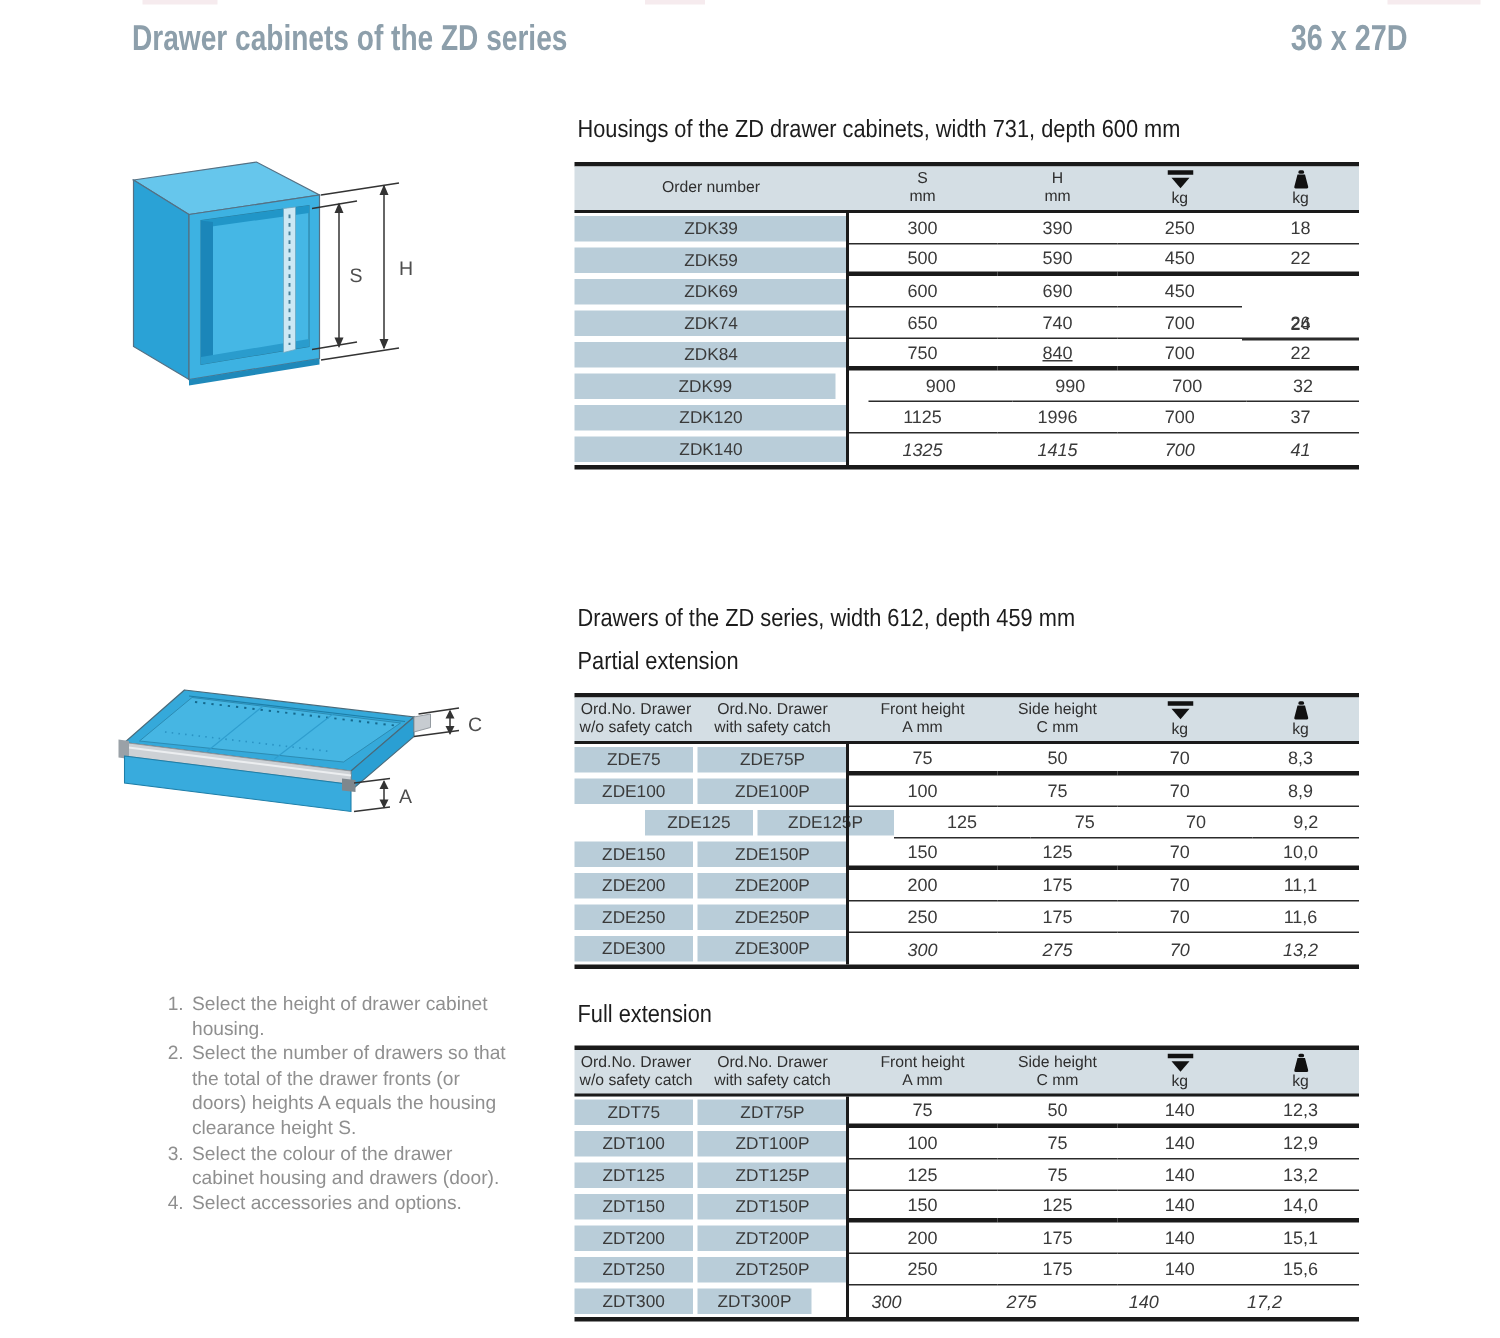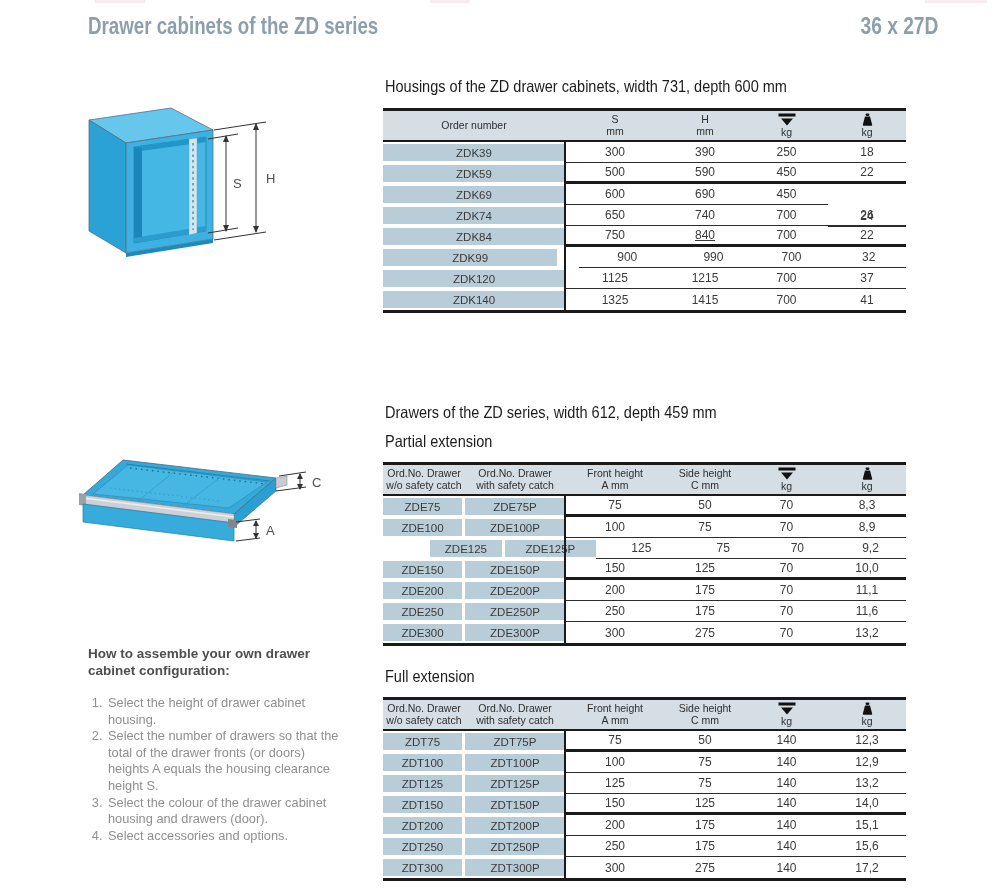--- a/index.html
+++ b/index.html
@@ -33,32 +33,32 @@
 
   .rows{position:relative;}
   .vdivider{position:absolute;left:181px;top:0;bottom:0;width:2px;background:var(--rule);z-index:2;}
   .row{display:flex;height:21px;position:relative;}
   .bcell{background:var(--cell-bg);height:17px;margin:2px 0;display:flex;align-items:center;
     justify-content:center;font-size:11.5px;color:var(--txt);}
   .bcell.gap{margin-right:3px;}
   .ncell{height:21px;border-bottom:1.6px solid #2b2b2b;display:flex;align-items:center;
     justify-content:center;font-size:12px;color:var(--txt);}
   .row.group-end .ncell{border-bottom-width:3px;border-bottom-color:var(--rule);}
-  .row:last-child .ncell{border-bottom:none;}
+  .row:last-child .ncell{border-bottom:none;font-style:italic;}
 
   .figure{position:absolute;}
   #cabinet-fig{left:70px;top:90px;}
   #drawer-fig{left:70px;top:448px;}
   .dim-label{font-size:13px;fill:#4e4e4e;font-family:"Liberation Sans",sans-serif;}
 
   .howto{position:absolute;left:88px;top:645px;width:254px;}
   .howto-heading{font-size:13.5px;font-weight:bold;color:#4e4e4e;line-height:17px;}
   .howto-list{margin-top:16px;padding-left:18px;color:var(--body-gray);
     font-size:12.8px;line-height:16.6px;}
-  .howto-list li{padding-left:2px;}
+  .howto-list li{padding-left:2px;margin-left:20px;}
 </style>
 </head>
 <body>
 
 <div class="artifact" style="left:95px;width:50px;"></div>
 <div class="artifact" style="left:430px;width:40px;"></div>
 <div class="artifact" style="left:925px;width:62px;"></div>
 
 <div class="page-title">Drawer cabinets of the ZD series</div>
 <div class="page-code">36 x 27D</div>
@@ -212,21 +212,21 @@
       <div class="row">
         <div class="bcell" style="width: 182px;">ZDK99</div>
         <div class="ncell" style="width: 100px; margin-left: 22px;">900</div>
         <div class="ncell" style="width: 80px;">990</div>
         <div class="ncell" style="width: 83px;">700</div>
         <div class="ncell" style="width: 78px;">32</div>
       </div>
       <div class="row">
         <div class="bcell" style="width: 182px;">ZDK120</div>
         <div class="ncell" style="width: 100px;">1125</div>
-        <div class="ncell" style="width: 80px;">1215</div>
+        <div class="ncell" style="width: 80px;">1996</div>
         <div class="ncell" style="width: 83px;">700</div>
         <div class="ncell" style="width: 78px;">37</div>
       </div>
       <div class="row">
         <div class="bcell" style="width: 182px;">ZDK140</div>
         <div class="ncell" style="width: 100px;">1325</div>
         <div class="ncell" style="width: 80px;">1415</div>
         <div class="ncell" style="width: 83px;">700</div>
         <div class="ncell" style="width: 78px;">41</div>
       </div>
@@ -411,30 +411,29 @@
       <div class="row">
         <div class="bcell gap" style="width: 79px;">ZDT250</div>
         <div class="bcell" style="width: 100px;">ZDT250P</div>
         <div class="ncell" style="width: 100px;">250</div>
         <div class="ncell" style="width: 80px;">175</div>
         <div class="ncell" style="width: 83px;">140</div>
         <div class="ncell" style="width: 78px;">15,6</div>
       </div>
       <div class="row">
         <div class="bcell gap" style="width: 79px;">ZDT300</div>
-        <div class="bcell" style="width: 100px;">ZDT300P</div>
+        <div class="bcell" style="width: 76px;">ZDT300P</div>
         <div class="ncell" style="width: 100px;">300</div>
         <div class="ncell" style="width: 80px;">275</div>
         <div class="ncell" style="width: 83px;">140</div>
         <div class="ncell" style="width: 78px;">17,2</div>
       </div>
     </div>
   </div>
 
 <div class="howto">
-  <div class="howto-heading">How to assemble your own drawer cabinet configuration:</div>
   <ol class="howto-list">
       <li>Select the height of drawer cabinet housing.</li>
       <li>Select the number of drawers so that the total of the drawer fronts (or doors) heights A equals the housing clearance height S.</li>
       <li>Select the colour of the drawer cabinet housing and drawers (door).</li>
       <li>Select accessories and options.</li>
     </ol>
 </div>
 
 </body></html>

